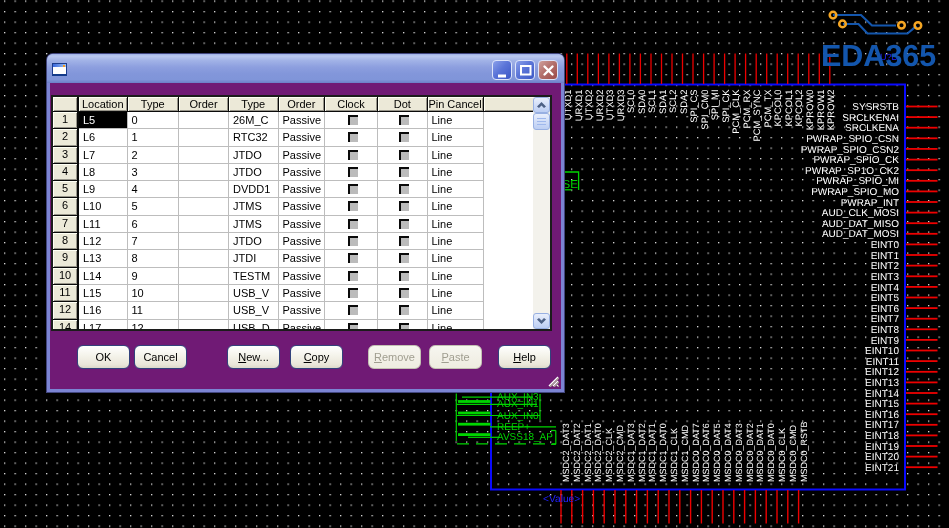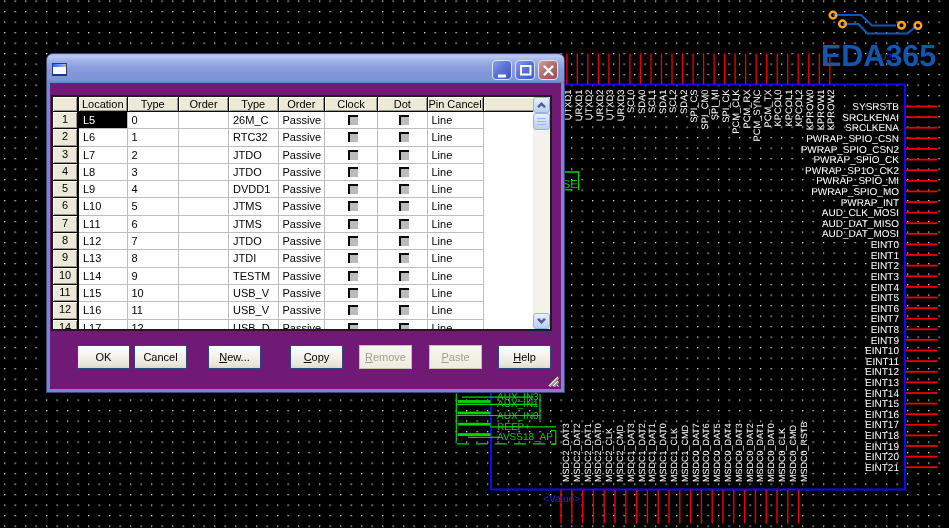--- a/index.html
+++ b/index.html
@@ -40,21 +40,21 @@
 .clk i,.dotc i{display:block;width:10px;height:10px;margin:3px auto 0;background:#bbbbbb;
  border-top:2px solid #0a0a0a;border-left:2px solid #0a0a0a}
 #sb{position:absolute;right:0;top:0;width:17px;height:232px;background:#f3f2ec}
 .sbb{position:absolute;left:0;width:17px;height:16px;border:1px solid #98b0e2;border-radius:3px;
  background:linear-gradient(180deg,#e9effc,#cfdcf7 55%,#bccef3);display:flex;align-items:center;justify-content:center}
 .sbb.up{top:0}.sbb.dn{bottom:0}
 .sbth{position:absolute;left:0;top:16px;width:17px;height:17px;border:1px solid #98b0e2;border-radius:3px;
  background:linear-gradient(180deg,#e9effc,#cfdcf7 55%,#bccef3)}
 .sbth div{margin:4px auto 0;width:9px;height:8px;
  background:repeating-linear-gradient(180deg,#9fb8ec 0 1px,rgba(0,0,0,0) 1px 3px)}
-.btn{position:absolute;top:262px;width:53px;height:24px;border:1px solid #32427c;border-radius:0;
+.btn{position:absolute;top:262px;width:53px;height:24px;border:1px solid #32427c;border-radius:6px;
  background:linear-gradient(180deg,#ffffff,#f4f3ea 45%,#e9e6d9 85%,#dcd8c8);
  font-size:11px;color:#000;text-align:center;line-height:22px}
 .btn.dis{border-color:#c3c1b3;color:#a09e90;background:linear-gradient(180deg,#f7f6f0,#eeece0)}
 .grip{position:absolute;right:2px;bottom:2px}
 </style></head>
 <body>
 <div id="stage">
     <svg width="949" height="528" viewBox="0 0 949 528" style="position:absolute;left:0;top:0;will-change:transform">
 <defs>
         <pattern id="dots" width="10.5" height="10.5" patternUnits="userSpaceOnUse" x="4" y="0.5">
@@ -522,23 +522,23 @@
             </div>
         <div class="sbb dn">
               <svg width="9" height="6" viewBox="0 0 9 6">
                 <path d="M4.5 6 L9 1.5 L7 0 L4.5 2.5 L2 0 L0 1.5 Z" fill="#4d6185"></path>
               </svg>
             </div>
      </div>
    </div>
    <div class="btn" style="left:27px">OK</div>
         <div class="btn" style="left:84px">Cancel</div>
-        <div class="btn" style="left:158px"><span><u>N</u>ew...</span></div>
+        <div class="btn" style="left:177px"><span><u>N</u>ew...</span></div>
         <div class="btn" style="left:240px"><span><u>C</u>opy</span></div>
-        <div class="btn dis" style="left:309px"><span><u>R</u>emove</span></div>
+        <div class="btn dis" style="left:318px"><span><u>R</u>emove</span></div>
         <div class="btn dis" style="left:379px"><span><u>P</u>aste</span></div>
         <div class="btn" style="left:448px"><span><u>H</u>elp</span></div>
    <svg class="grip" width="13" height="13" viewBox="0 0 13 13">
           <g stroke="#ffffff" stroke-width="1.4">
             <path d="M12 3 L3 12"></path>
             <path d="M12 7 L7 12"></path>
             <path d="M12 11 L11 12"></path>
           </g>
           <g stroke="#a8a492" stroke-width="1.2">
             <path d="M13 4 L4 13"></path>

